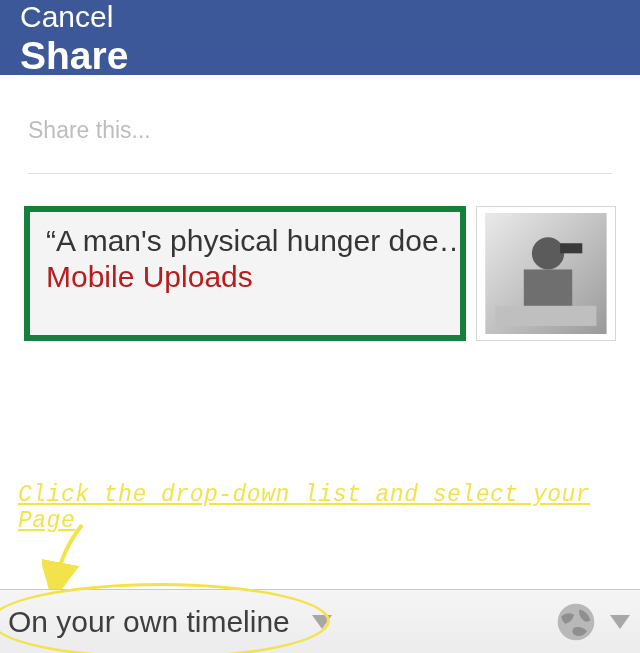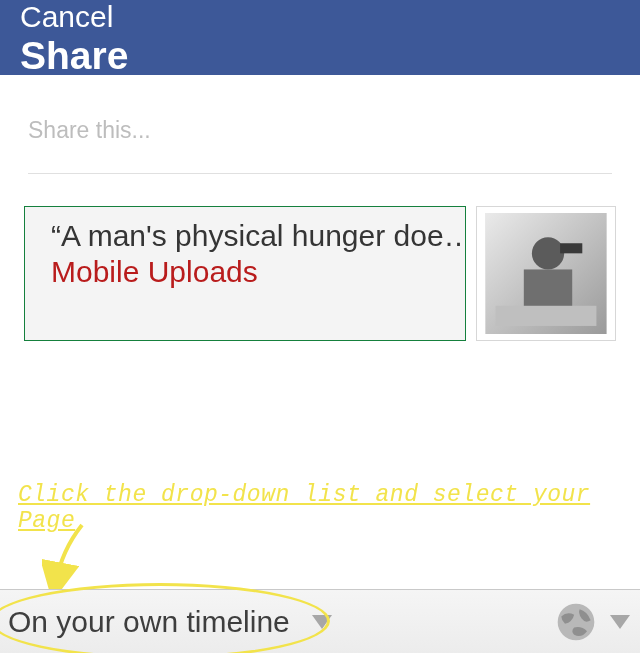--- a/index.html
+++ b/index.html
@@ -34,22 +34,22 @@
     height: 1px; background: #e0e0e0;
   }
 
   .attachment {
     margin: 32px 24px 0 24px;
     display: flex; gap: 10px;
   }
   .attachment-text {
     flex: 1;
     background: #f4f4f4;
-    border: 1px solid #15803d;
-    padding: 12px 26px;
+    border: 6px solid #15803d;
+    padding: 12px 16px;
     overflow: hidden;
   }
   .attachment-title {
     font-size: 30px; color: #353535; white-space: nowrap;
   }
   .attachment-sub, .attachment-author {
     font-size: 30px; color: #b91c1c; line-height: 1.25;
   }
   .attachment-thumb {
     width: 140px; height: 135px;

